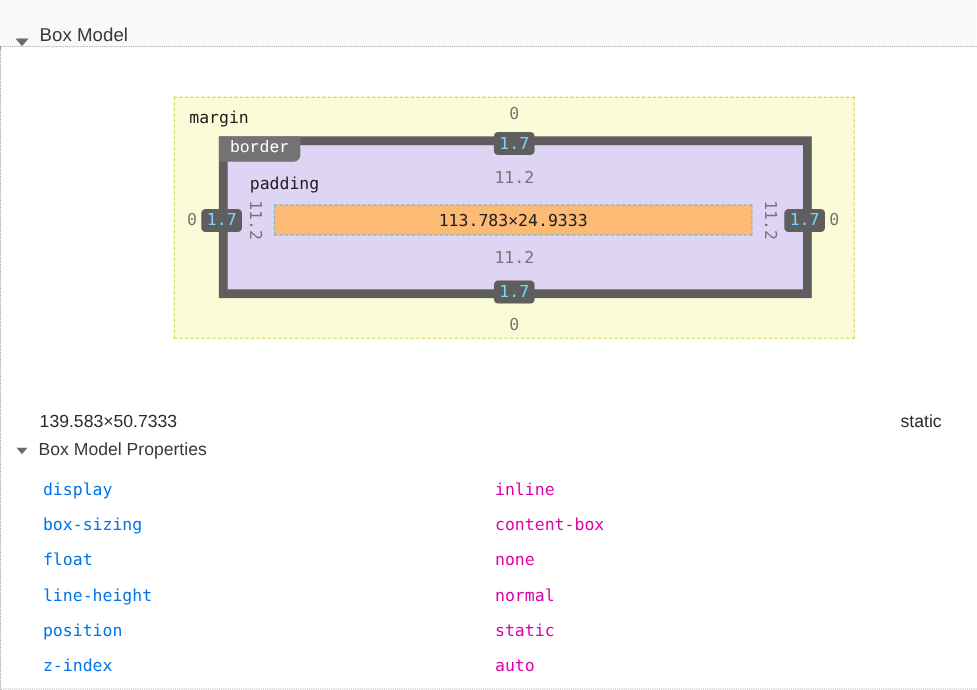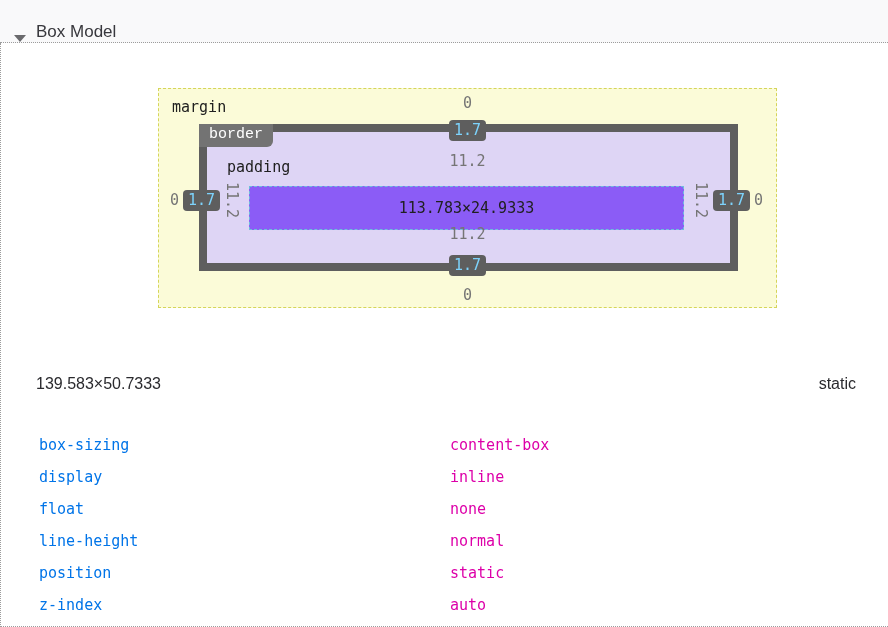--- a/index.html
+++ b/index.html
@@ -37,22 +37,22 @@
     position:absolute; left:137px; top:45px; width:619px; height:220px;
     background:#fbfbd8; border:1px dashed #d5d55a;
     font-family:"DejaVu Sans Mono","Liberation Mono",monospace;
     font-size:15px; color:#202020;margin-left:20px;
   }
   .border-rect {
     position:absolute; left:40px; top:35px; width:539px; height:147px;
     border:8px solid #5e5e5e; background:#ded5f5;
   }
   .content-rect {
-    position:absolute; left:90px; top:97px; width:435px; height:44px;
-    background:#8b5cf6; border:1px dashed #6dbfdc;
+    position:absolute; left:90px; top:97px; width:435px; height:28px;
+    background:#fdba74; border:1px dashed #6dbfdc;
     display:flex; align-items:center; justify-content:center;
     color:#202020;
   }
   .lbl-margin  { position:absolute; left:13px; top:9px; }
   .lbl-border  {
     position:absolute; left:40px; top:35px; height:23px;
     background:#737373; color:#fff; padding:1px 10px 2px 10px;
     border-radius:0 0 6px 0; z-index:3; line-height:20px;font-family:Liberation Mono, monospace;
   }
   .lbl-padding { position:absolute; left:68px; top:69px; z-index:2; }
@@ -140,29 +140,33 @@
         <span class="badge">1.7</span>
         <span class="num">0</span>
       </div>
     </div>
 
     <div class="dims-row">
       <span>139.583×50.7333</span>
       <span>static</span>
     </div>
 
+    <div class="subsection-header">
+      <span class="twisty"></span>
+      <span class="section-title">Box Model Properties</span>
+    </div>
 
     <div class="props">
       <div class="prop-row">
+        <span class="prop-name mono">display</span>
+        <span class="prop-value mono">inline</span>
+      </div>
+      <div class="prop-row">
         <span class="prop-name mono">box-sizing</span>
         <span class="prop-value mono">content-box</span>
-      </div>
-      <div class="prop-row">
-        <span class="prop-name mono">display</span>
-        <span class="prop-value mono">inline</span>
       </div>
       <div class="prop-row">
         <span class="prop-name mono">float</span>
         <span class="prop-value mono">none</span>
       </div>
       <div class="prop-row">
         <span class="prop-name mono">line-height</span>
         <span class="prop-value mono">normal</span>
       </div>
       <div class="prop-row">

